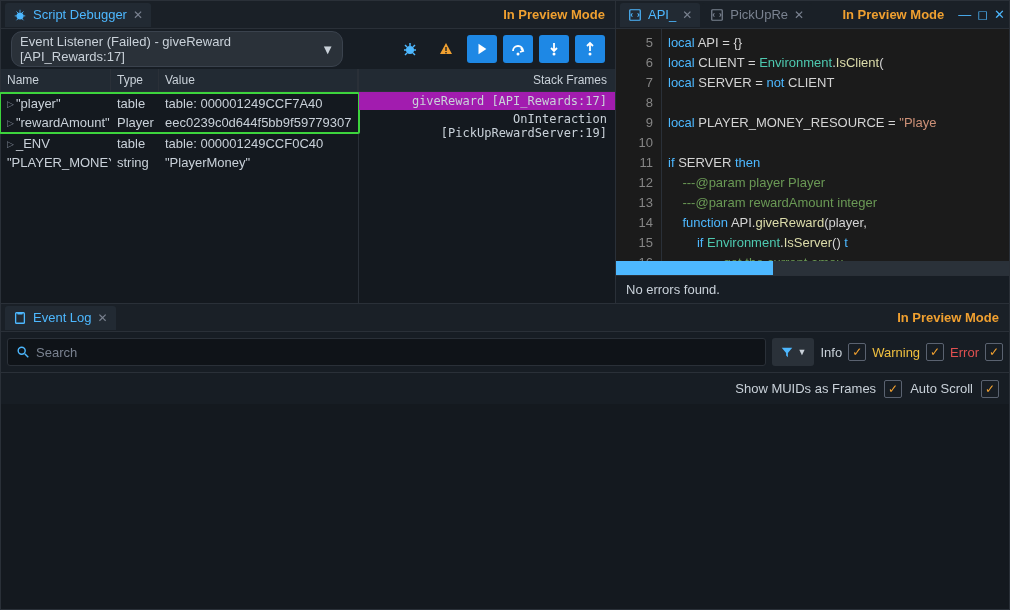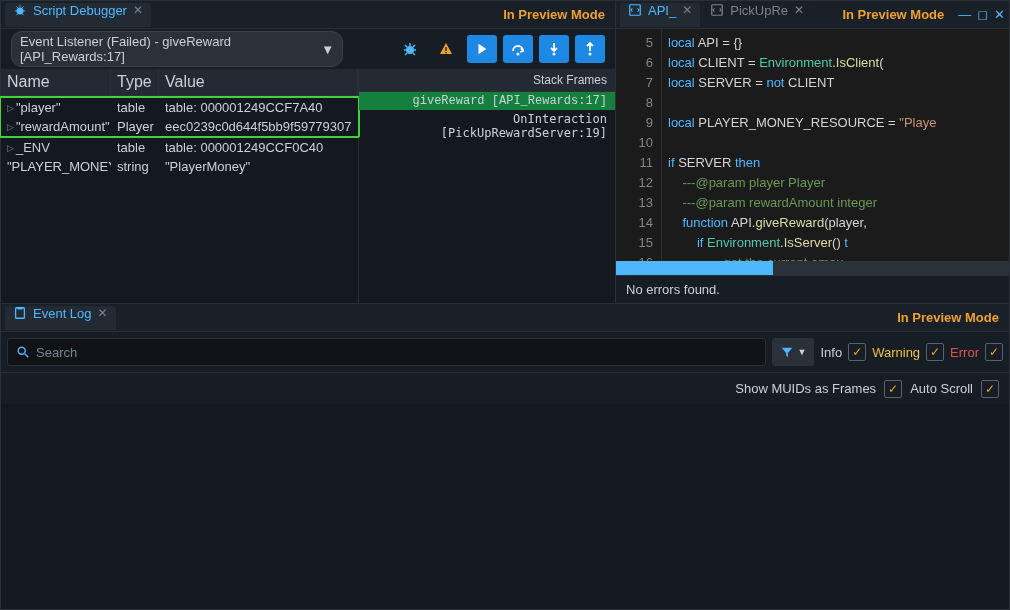--- a/index.html
+++ b/index.html
@@ -1,54 +1,54 @@
 <!DOCTYPE html>
 <html><head>
 <meta charset="utf-8">
 <style>
 * { margin:0; padding:0; box-sizing:border-box; font-family:'Segoe UI',Arial,sans-serif; font-size:13px; }
 body { background:#0d1117; color:#c9d1d9; width:1010px; height:610px; overflow:hidden; display:flex; flex-direction:column; }
 .top-row { display:flex; height:304px; }
 .debugger-panel { width:616px; display:flex; flex-direction:column; background:#14191f; border:1px solid #2a3038; }
 .editor-panel { flex:1; display:flex; flex-direction:column; background:#14191f; border:1px solid #2a3038; border-left:none; }
 .tabrow { height:28px; display:flex; align-items:center; background:#1a2027; border-bottom:1px solid #2a3038; padding:0 4px; }
-.tab { display:flex; height:24px; padding:0 8px; background:#222a33; margin-right:2px; border-radius:3px 3px 0 0; gap:6px; }
+.tab { display:flex; align-items:center; height:24px; padding:0 8px; background:#222a33; margin-right:2px; border-radius:3px 3px 0 0; gap:6px; }
 .tab.inactive { background:#1a2027; color:#7a8290; }
 .tab-icon { width:14px; height:14px; display:flex; align-items:center; justify-content:center; }
 .tab-label { color:#4db8ff; }
 .tab.inactive .tab-label { color:#7a8290; }
 .close-x { color:#7a8290; cursor:pointer; font-size:12px; }
 .preview-label { margin-left:auto; color:#f0a030; font-weight:600; margin-right:6px; }
 .wincontrols { display:flex; gap:6px; margin-left:8px; }
 .wincontrols span { color:#4db8ff; cursor:pointer; }
 .toolbar { height:40px; display:flex; align-items:center; padding:6px 10px; gap:6px; background:#171d24; }
 .dropdown { flex:0 0 auto; width:332px; height:36px; background:#2a3139; border:1px solid #3a424d; border-radius:11px; display:flex; align-items:center; padding:0 8px; color:#c9d1d9; }
 .dd-arrow { margin-left:auto; }
 .toolbar .spacer { flex:1; }
 .iconbtn { width:30px; height:28px; border-radius:3px; display:flex; align-items:center; justify-content:center; cursor:pointer; }
 .bug { color:#4db8ff; }
 .warn { color:#f0a030; }
 .bluebtn { background:#1e88e5; color:#fff; }
 .bluebtn + .bluebtn { margin-left:0; }
 .debugger-body { flex:1; display:flex; }
 .vars-table { width:358px; border-right:1px solid #2a3038; }
 .table-head { display:flex; background:#222a33; border-bottom:1px solid #2a3038; }
-.table-head div { padding:4px 6px; font-size:16px; color:#c9d1d9; border-right:1px solid #2a3038; }
+.table-head div { padding:4px 6px; font-size:12px; color:#c9d1d9; border-right:1px solid #2a3038; }
 .col-name { width:110px; }
 .col-type { width:48px; }
 .col-value { flex:1; }
 .vrow { display:flex; font-size:12px; font-family:Consolas,monospace; }
 .vrow div { padding:2px 6px; white-space:nowrap; overflow:hidden; }
 .vrow .col-name { display:flex; align-items:center; gap:2px; }
 .tri { font-size:9px; color:#7a8290; }
 .highlight-box { border:2px solid #3dd43d; border-radius:2px; margin:0 -2px; }
 .stack-panel { flex:1;text-align:right; }
 .stack-head { background:#222a33; padding:4px 8px; font-size:12px; border-bottom:1px solid #2a3038; }
 .stack-item { padding:2px 8px; font-size:12px; font-family:Consolas,monospace; }
-.stack-item.sel { background:#15803d;font-family:Liberation Mono, monospace; }
+.stack-item.sel { background:#a21caf; }
 .code-area { flex:1; display:flex; background:#1b1b1b; font-family:Consolas,'Courier New',monospace; font-size:14px; overflow:hidden; position:relative; }
 .gutter { width:46px; background:#1b1b1b; color:#858585; text-align:right; padding:4px 8px 4px 4px; line-height:20px; border-right:1px solid #2a3038;}
 .gutter .ln { height:20px; }
 .code-lines { flex:1; padding:4px 0 4px 6px; line-height:20px; white-space:pre; overflow:hidden; }
 .code-lines .cl { height:20px; }
 .scroll-h { height:14px; background:#2a3139; position:relative; }
 .scroll-h .thumb { position:absolute; left:0; width:40%; height:100%; background:#4db8ff; }
 .errorbar { padding:6px 10px; color:#c9d1d9; background:#171d24; border-top:1px solid #2a3038; }
 .eventlog-panel { flex:1; display:flex; flex-direction:column; background:#14191f; border:1px solid #2a3038; border-top:none; }
 .searchrow { display:flex; align-items:center; padding:6px; gap:6px; background:#171d24; }

